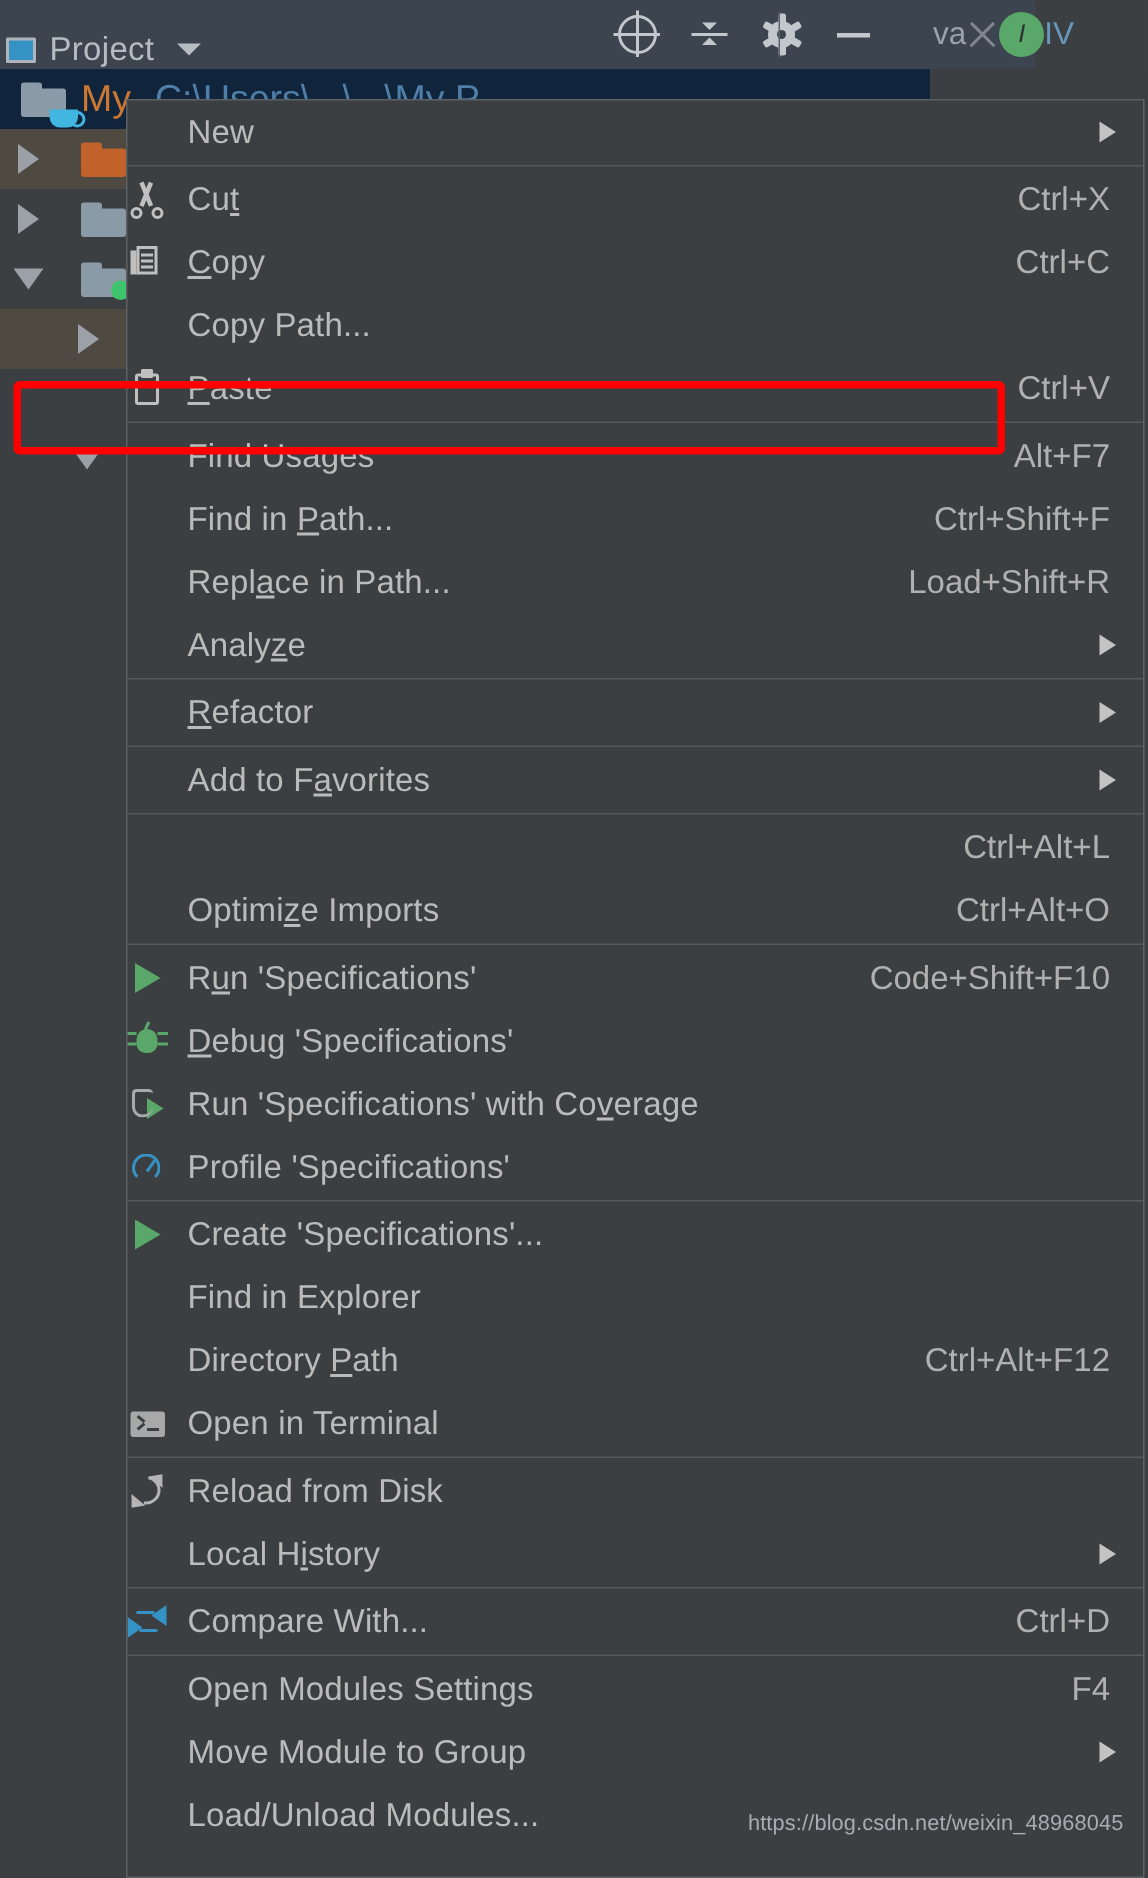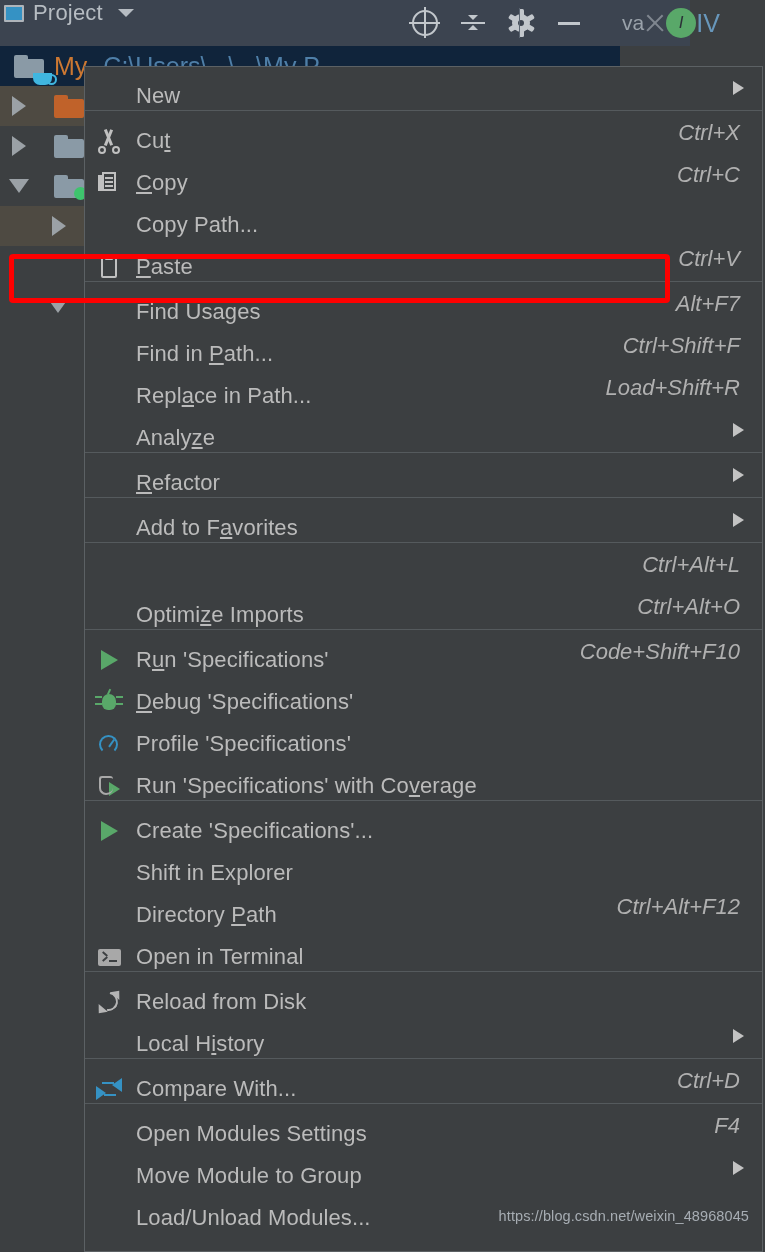--- a/index.html
+++ b/index.html
@@ -10,21 +10,21 @@
     -webkit-font-smoothing:antialiased;
   }
   #root{ position:relative; width:765px; height:1252px; }
 
   
   .ide-bg{ position:absolute; inset:0; background:#3c3f41; }
 
   
   .toolbar{
     position:absolute; left:0; top:0; width:690px; height:46px;
-    background:#3c4450; display:flex; align-items:flex-start;
+    background:#3c4450; display:flex; align-items:flex-end;
   }
   .toolbar-right-strip{
     position:absolute; left:690px; top:0; width:75px; height:46px;
     background:#3c3f41;
   }
   .tb-proj{ display:flex; align-items:center; padding-left:4px; gap:9px; }
   .proj-sq{
     width:20px; height:17px; border:2px solid #aeb4ba; background:#3592c4;
     border-radius:1px; flex:none;
   }
@@ -56,21 +56,21 @@
 
   .tab-area{ position:absolute; left:622px; top:0; height:46px; display:flex; align-items:center; gap:0; }
   .tab-name{ color:#9aa2aa; font-size:21px; }
   .tab-x{ width:22px;height:22px;position:relative;opacity:.55; }
   .tab-x:before,.tab-x:after{content:"";position:absolute;left:0;top:10px;width:22px;height:2.4px;background:#b7bdc4;}
   .tab-x:before{transform:rotate(45deg);} .tab-x:after{transform:rotate(-45deg);}
   .avatar{
     width:30px;height:30px;border-radius:50%;background:#59a869;color:#2b3137;
     display:flex;align-items:center;justify-content:center;font-size:17px;font-style:italic;
   }
-  .edge-text{ color:#6897bb; font-size:25px; }
+  .edge-text{ color:#6897bb; font-size:21px; }
 
   
   .tree{ position:absolute; left:0; top:46px; width:765px; }
   .tree-row{ height:40px; display:flex; align-items:center; position:relative; }
   .tree-row.r0{ background:#10243b; width:620px; }
   .tree-row.r1{ background:#4e4a42; width:248px; }
   .tree-row.r2{ background:#3c3f41; width:248px; }
   .tree-row.r3{ background:#3c3f41; width:248px; }
   .tree-row.r4{ background:#4e4a42; width:248px; }
   .tree-row.r5{ background:#3c3f41; width:248px; }
@@ -93,29 +93,29 @@
   .proj-row-path{ color:#4f7fa8; font-size:25px; margin-left:16px; white-space:nowrap; }
   .scroll-nub{ position:absolute; left:604px; top:48px; width:14px; height:22px; background:#4f5f73; }
 
   
   .menu{
     position:absolute; left:84px; top:66px; width:679px; height:1186px;
     background:#3c3f41; border:1px solid #5c6164;
     font-size:22px; color:#bbbbbb; overflow:hidden;
   }
   .mi{
-    position:relative; height:42px; display:flex; align-items:flex-end;
-    padding-left:11px; cursor:default;
+    position:relative; height:42px; display:flex; align-items:center;
+    cursor:default;
   }
   .mi .ico{ width:26px; height:26px; margin-right:14px; position:relative; flex:none; }
   .mi .lbl{ white-space:nowrap; letter-spacing:.1px; }
   .mi .lbl u{ text-decoration:underline; }
   .mi .acc{
     position:absolute; right:22px; top:50%; transform:translateY(-50%);
-    color:#b0b0b0; white-space:nowrap;font-style:italic;
+    color:#b0b0b0; white-space:nowrap;
   }
   .mi .sub{
     position:absolute; right:18px; top:50%; transform:translateY(-50%);
     width:0;height:0;border-top:7px solid transparent;border-bottom:7px solid transparent;
     border-left:11px solid #c3c3c3;
   }
   .mi.noicon .lbl{ margin-left:40px; }
   .sep{ height:1px; background:#555a5d; margin:1px 0; }
 
   
@@ -334,34 +334,34 @@
       <div class="mi">
         <span class="ico"><span class="i-run"></span></span>
         <span class="lbl">R<u>u</u>n 'Specifications'</span>
         <span class="acc">Code+Shift+F10</span>
       </div>
       <div class="mi">
         <span class="ico"><span class="i-debug"><b></b><em></em><s class="l"></s><s class="r"></s><s class="l2"></s><s class="r2"></s></span></span>
         <span class="lbl"><u>D</u>ebug 'Specifications'</span>
       </div>
       <div class="mi">
+        <span class="ico"><span class="i-cov"><b></b></span></span>
+        <span class="lbl">Run 'Specifications' with Co<u>v</u>erage</span>
+      </div>
+      <div class="mi">
         <span class="ico"><span class="i-profile"><b></b><s></s></span></span>
         <span class="lbl">Profile 'Specifications'</span>
       </div>
-      <div class="mi">
-        <span class="ico"><span class="i-cov"><b></b></span></span>
-        <span class="lbl">Run 'Specifications' with Co<u>v</u>erage</span>
-      </div>
       <div class="sep"></div>
       <div class="mi">
         <span class="ico"><span class="i-run"></span></span>
         <span class="lbl">Create 'Specifications'...</span>
       </div>
       <div class="mi noicon">
-        <span class="lbl">Shift in Explorer</span>
+        <span class="lbl">Find in Explorer</span>
       </div>
       <div class="mi noicon">
         <span class="lbl">Directory <u>P</u>ath</span>
         <span class="acc">Ctrl+Alt+F12</span>
       </div>
       <div class="mi">
         <span class="ico"><span class="i-term"><b></b><s></s><s class="s2"></s><em></em></span></span>
         <span class="lbl">Open in Terminal</span>
       </div>
       <div class="sep"></div>

